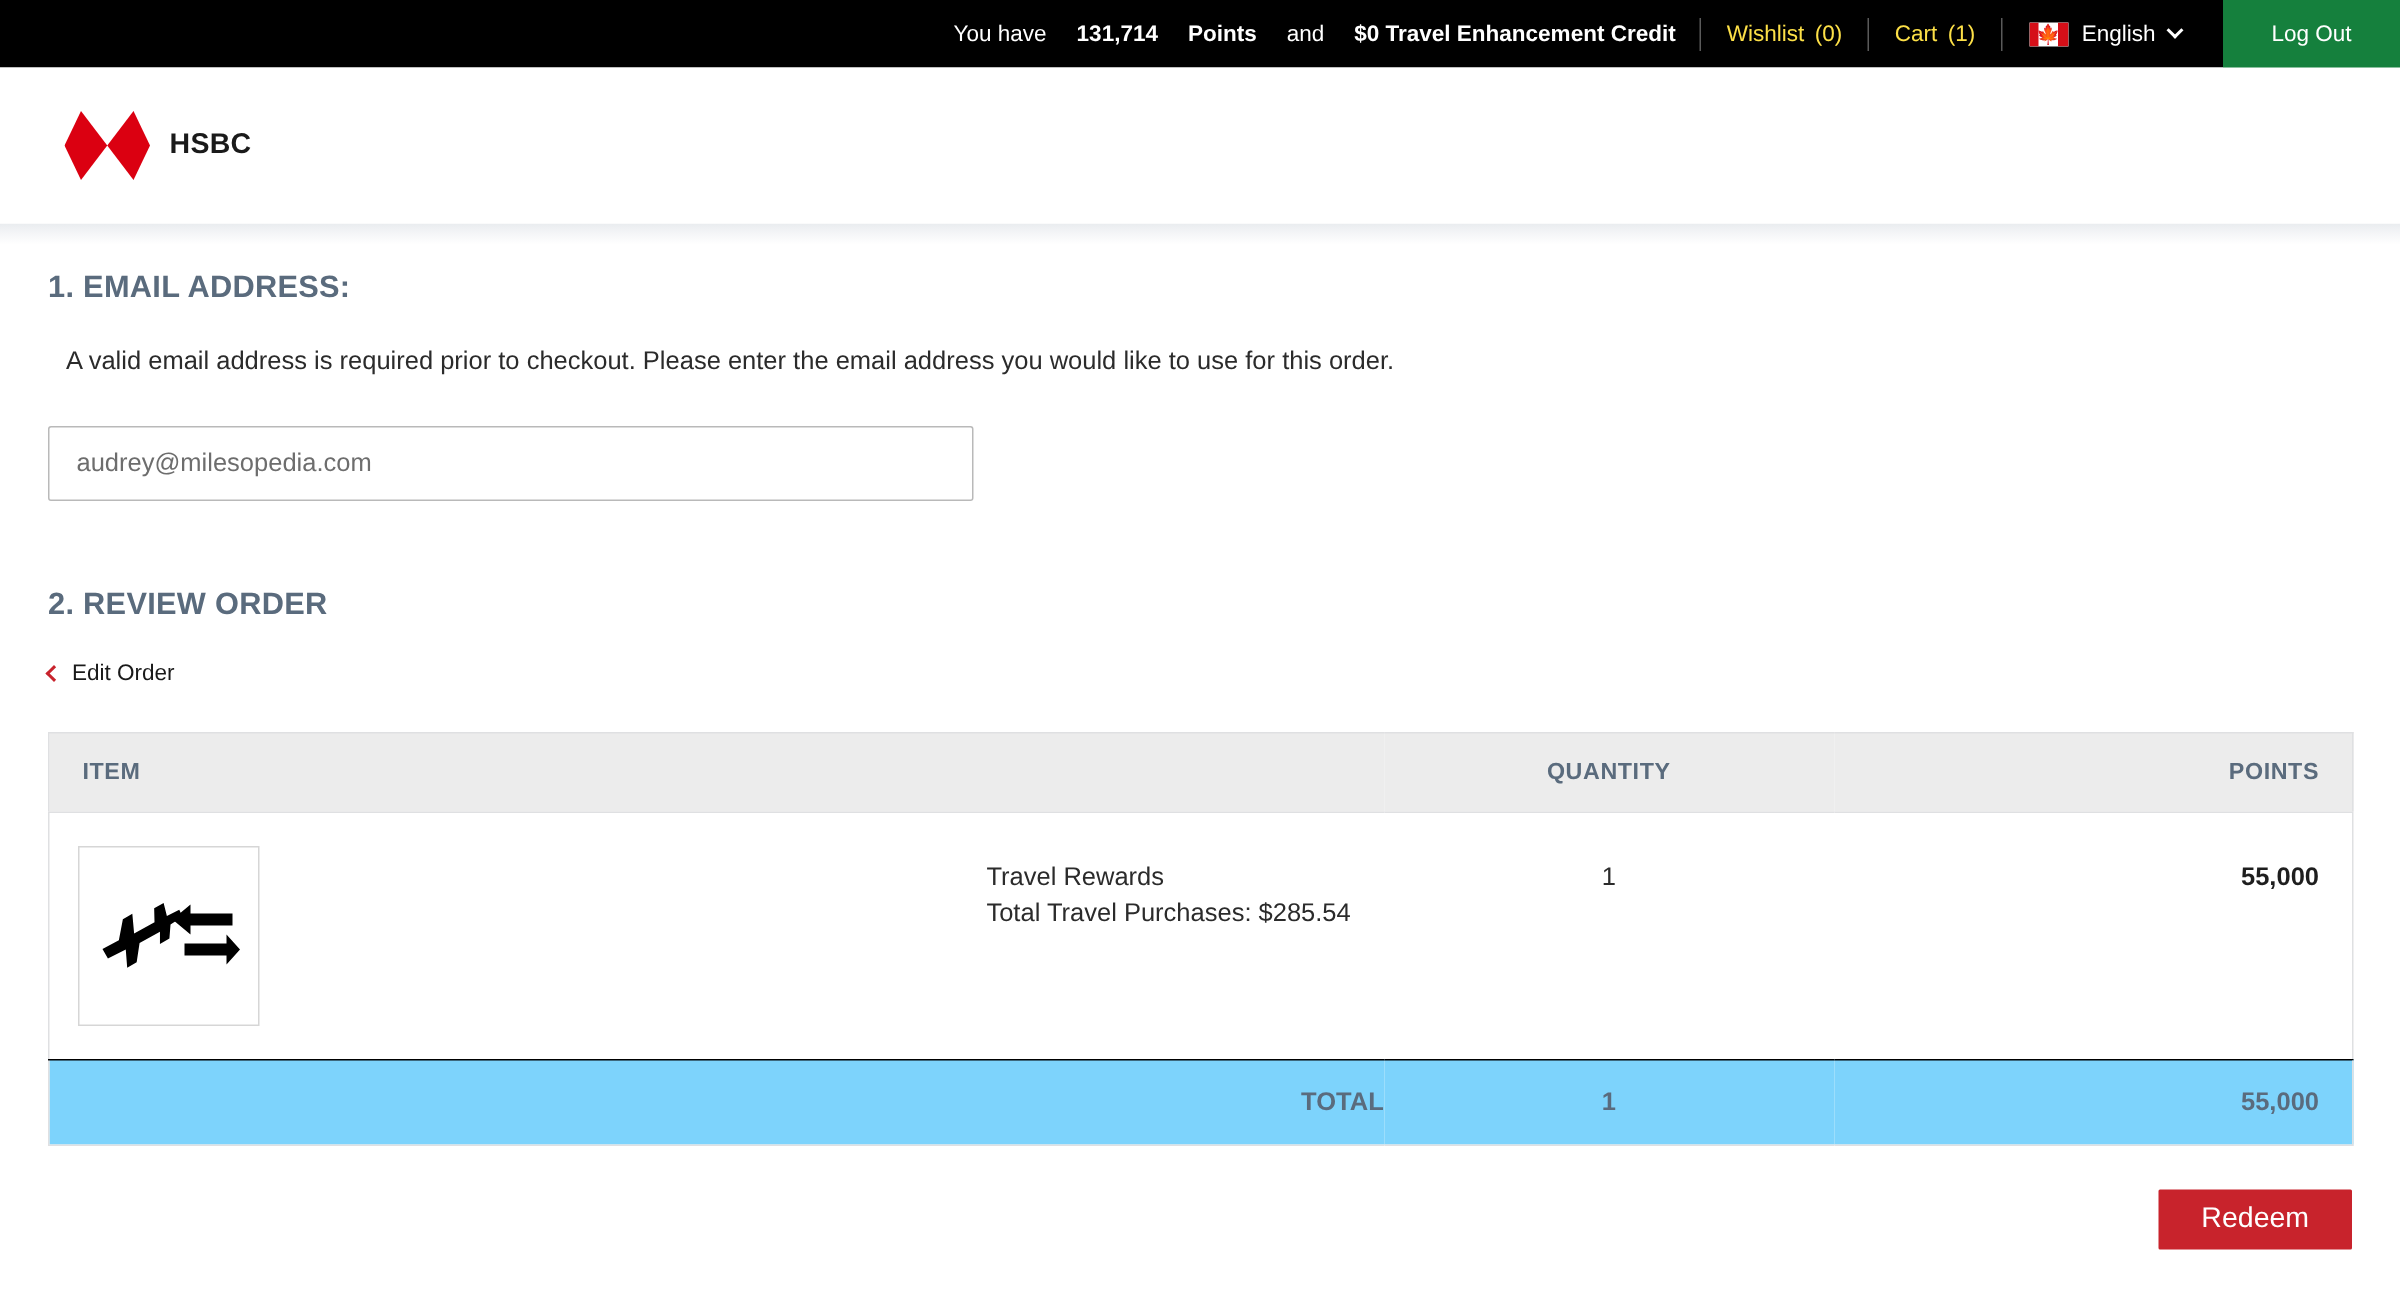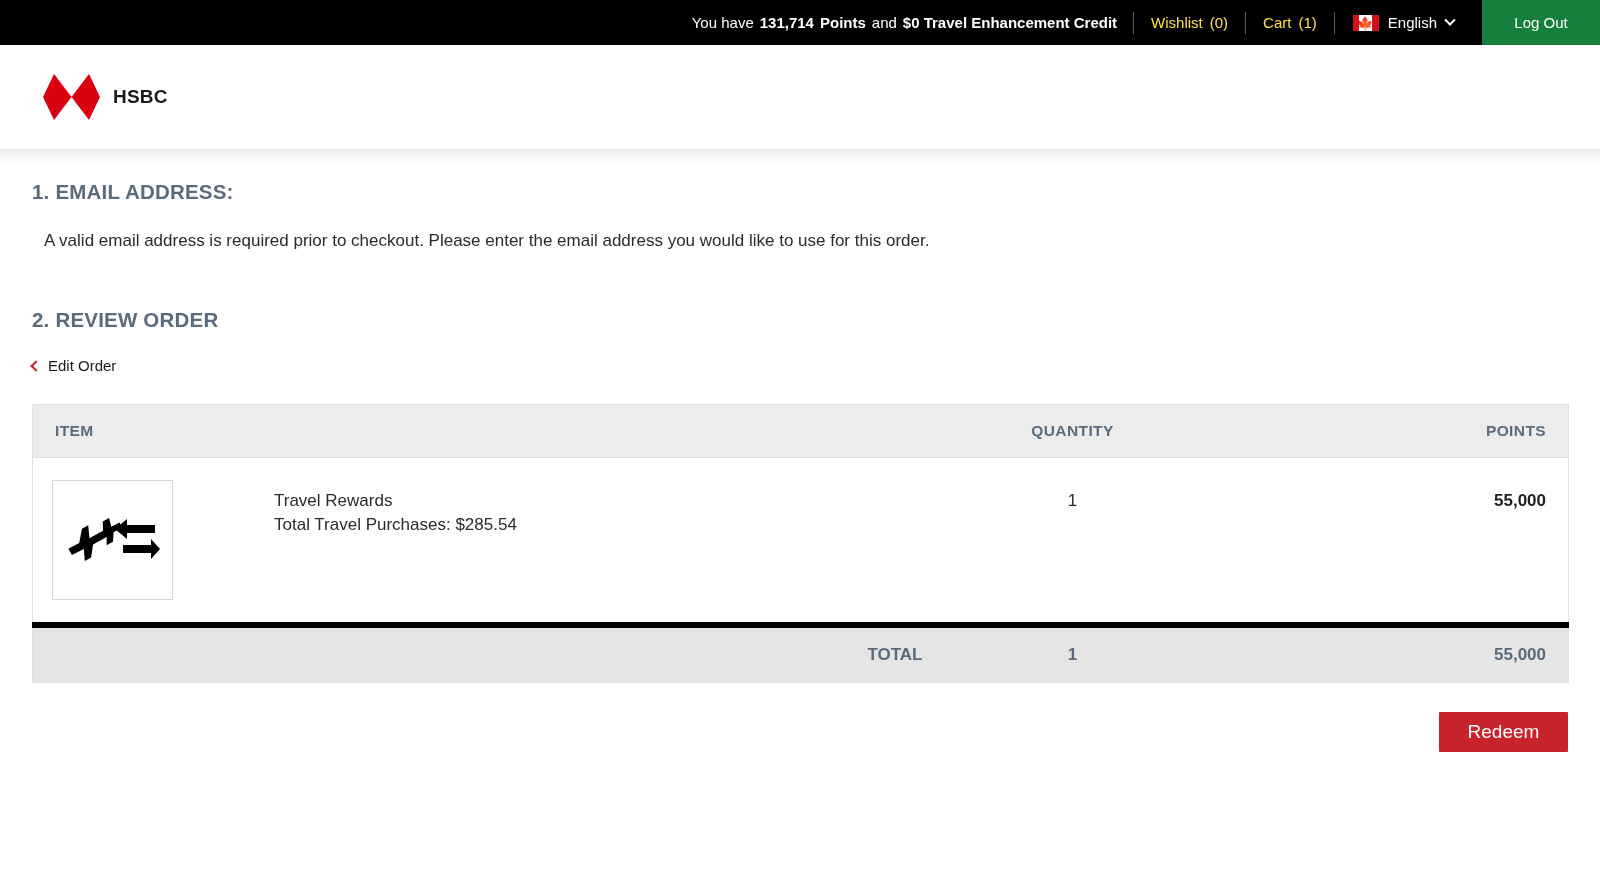--- a/index.html
+++ b/index.html
@@ -23,21 +23,21 @@
     position: relative;
   }
   .topbar-inner {
     display: flex;
     align-items: center;
     height: 100%;
   }
   .points-text {
     display: flex;
     align-items: center;
-    gap: 6px;
+    gap: 20px;
     padding-right: 16px;
     white-space: nowrap;
   }
   .points-text .b { font-weight: bold; }
   .tb-sep {
     width: 1px;
     height: 22px;
     background: #5a5a5a;
     flex: none;
   }
@@ -232,21 +232,21 @@
     height: 53px;
     padding: 0 22px;
     text-align: left;
     border-bottom: 1px solid #dfe0e2;
     margin-left: 18px;
   }
   .th-qty { text-align: center !important; }
   .th-pts { text-align: right !important; }
 
   .item-cell { padding: 22px 22px 22px 19px; vertical-align: top; }
-  .item-flex { display: flex; align-items: flex-start; gap: 0; }
+  .item-flex { display: flex; align-items: flex-start; gap: 0; justify-content: space-between; }
   .thumb {
     width: 121px; height: 120px;
     border: 1px solid #d6d6d6;
     background: #ffffff;
     display: flex;
     align-items: center;
     justify-content: center;
     flex: none;
   }
   .item-text {
@@ -265,22 +265,22 @@
   }
   .pts-cell {
     text-align: right;
     vertical-align: top;
     padding: 33px 22px 0 0;
     font-size: 17px;
     font-weight: bold;
     color: #1e1e1e;
   }
   .total-row td {
-    background: #e5e5e5;
-    border-top: 6px solid #000000;
+    background: #7dd3fc;
+    border-top: 1px solid #000000;
     height: 57px;
     color: #5a6b7d;
     font-size: 17px;
     font-weight: bold;
     vertical-align: middle;
   }
   .total-label { text-align: right; padding-right: 0; }
   .total-qty { text-align: center; }
   .total-pts { text-align: right; padding-right: 22px; }
 
@@ -357,20 +357,21 @@
   </div>
 
 </div>
 <div class="header-shadow"></div>
 
 <div class="content">
 
   <h2 class="section-title">1. EMAIL ADDRESS:</h2>
   <p class="help-text">A valid email address is required prior to checkout. Please enter the email address you would like to use for this order.</p>
 
+  <input class="email-input" type="text" value="audrey@milesopedia.com" style="">
 
   <h2 class="section-title review-title">2. REVIEW ORDER</h2>
 
   <div class="edit-order">
     <span class="chev-left"></span>
     <span>Edit Order</span>
   </div>
 
   <table class="order-table">
     <colgroup>

